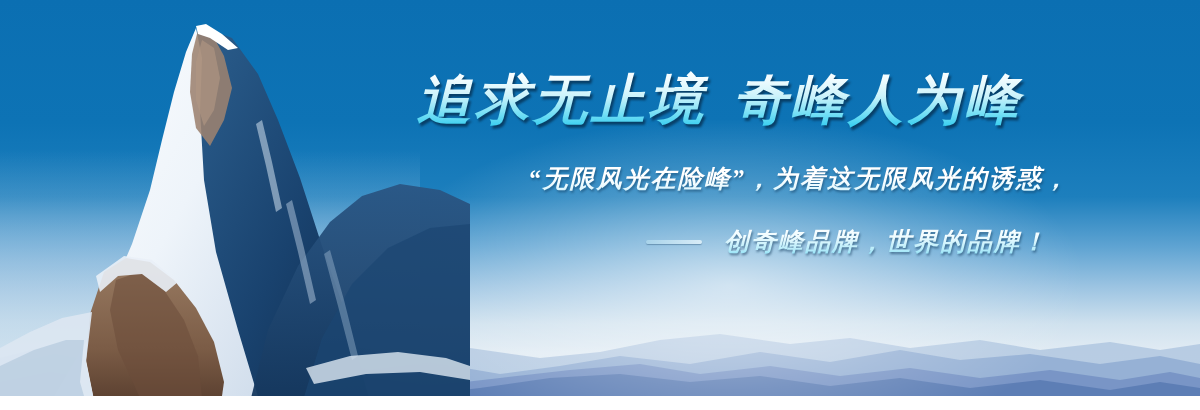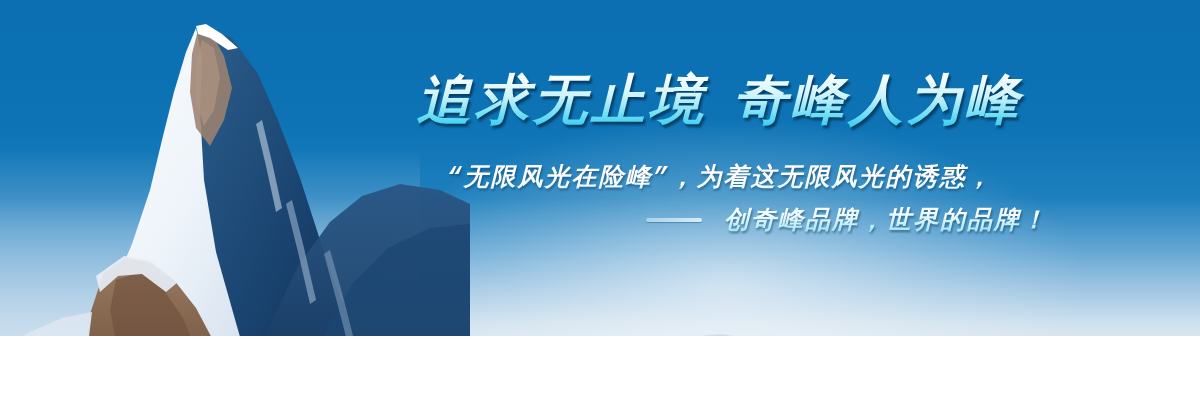--- a/index.html
+++ b/index.html
@@ -1,20 +1,20 @@
 <!DOCTYPE html>
 <html><head>
 <meta charset="utf-8">
 <style>
   html,body{margin:0;padding:0;background:#fff;}
   body{font-family:"DejaVu Sans","Liberation Sans",sans-serif;}
 
   .banner{
     position:relative;
-    width:1200px;height:336px;
+    width:1200px;height:396px;
     overflow:hidden;
     background:#0d73b5;
   }
 
   
   .sky{
     position:absolute;left:0;top:0;width:1200px;height:410px;
     background:
       linear-gradient(to bottom,
         #0b6fb2 0%,
@@ -67,40 +67,42 @@
     background-clip:text;
     color:transparent;
     -webkit-text-fill-color:transparent;
     filter:drop-shadow(2px 3px 1px rgba(6,46,78,.75));
     margin:0;
     padding:0 0 4px 0;
   }
   .headline .gap{display:inline-block;width:26px;}
 
   .body-line{
-    font-family:Liberation Mono, monospace;
+    font-family:Liberation Serif, serif;
     font-size:25px;
     line-height:45px;
     font-style:italic;
     font-weight:700;
     letter-spacing:2px;
     white-space:nowrap;
     background:linear-gradient(to bottom,
       #ffffff 0%, #ffffff 48%, #eafaff 68%, #bdeefb 88%, #9ae4f7 100%);
     -webkit-background-clip:text;
     background-clip:text;
     color:transparent;
     -webkit-text-fill-color:transparent;
     filter:drop-shadow(1px 2px 1px rgba(16,56,90,.50));
     margin:0;
+    text-align:right;
   }
   .body-lines{margin-top:14px;}
   .body-line.l2{letter-spacing:2px;}
 
   .attrib{
+    margin-top:22px;
     display:flex;
     align-items:center;
     justify-content:flex-end;
     padding-right:22px;
     gap:22px;
   }
   .dash{
     display:inline-block;
     width:56px;height:4px;
     background:linear-gradient(to right,#a8d3ea,#d8ecf7);

